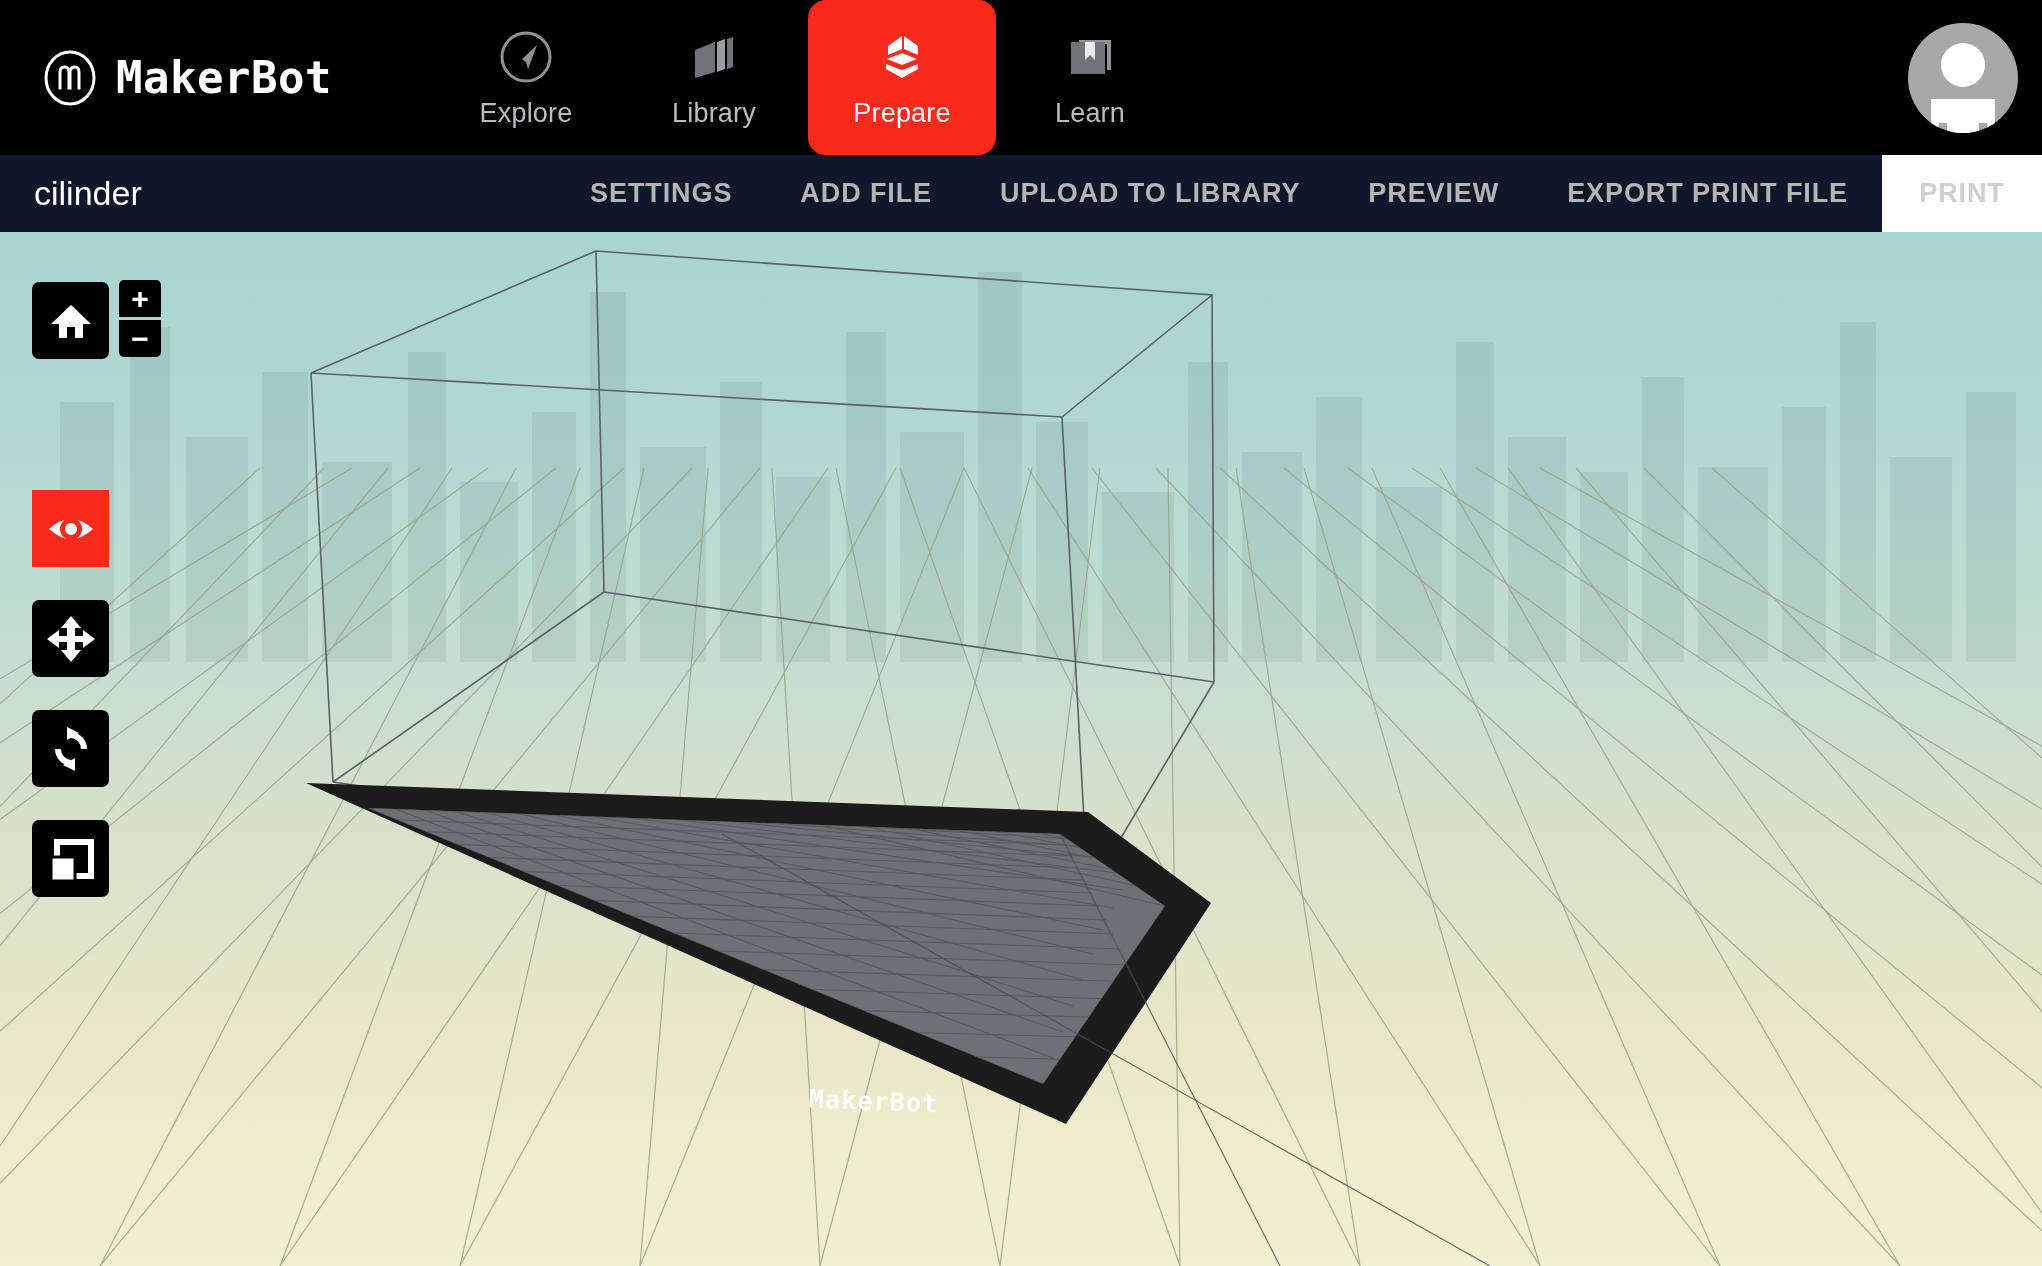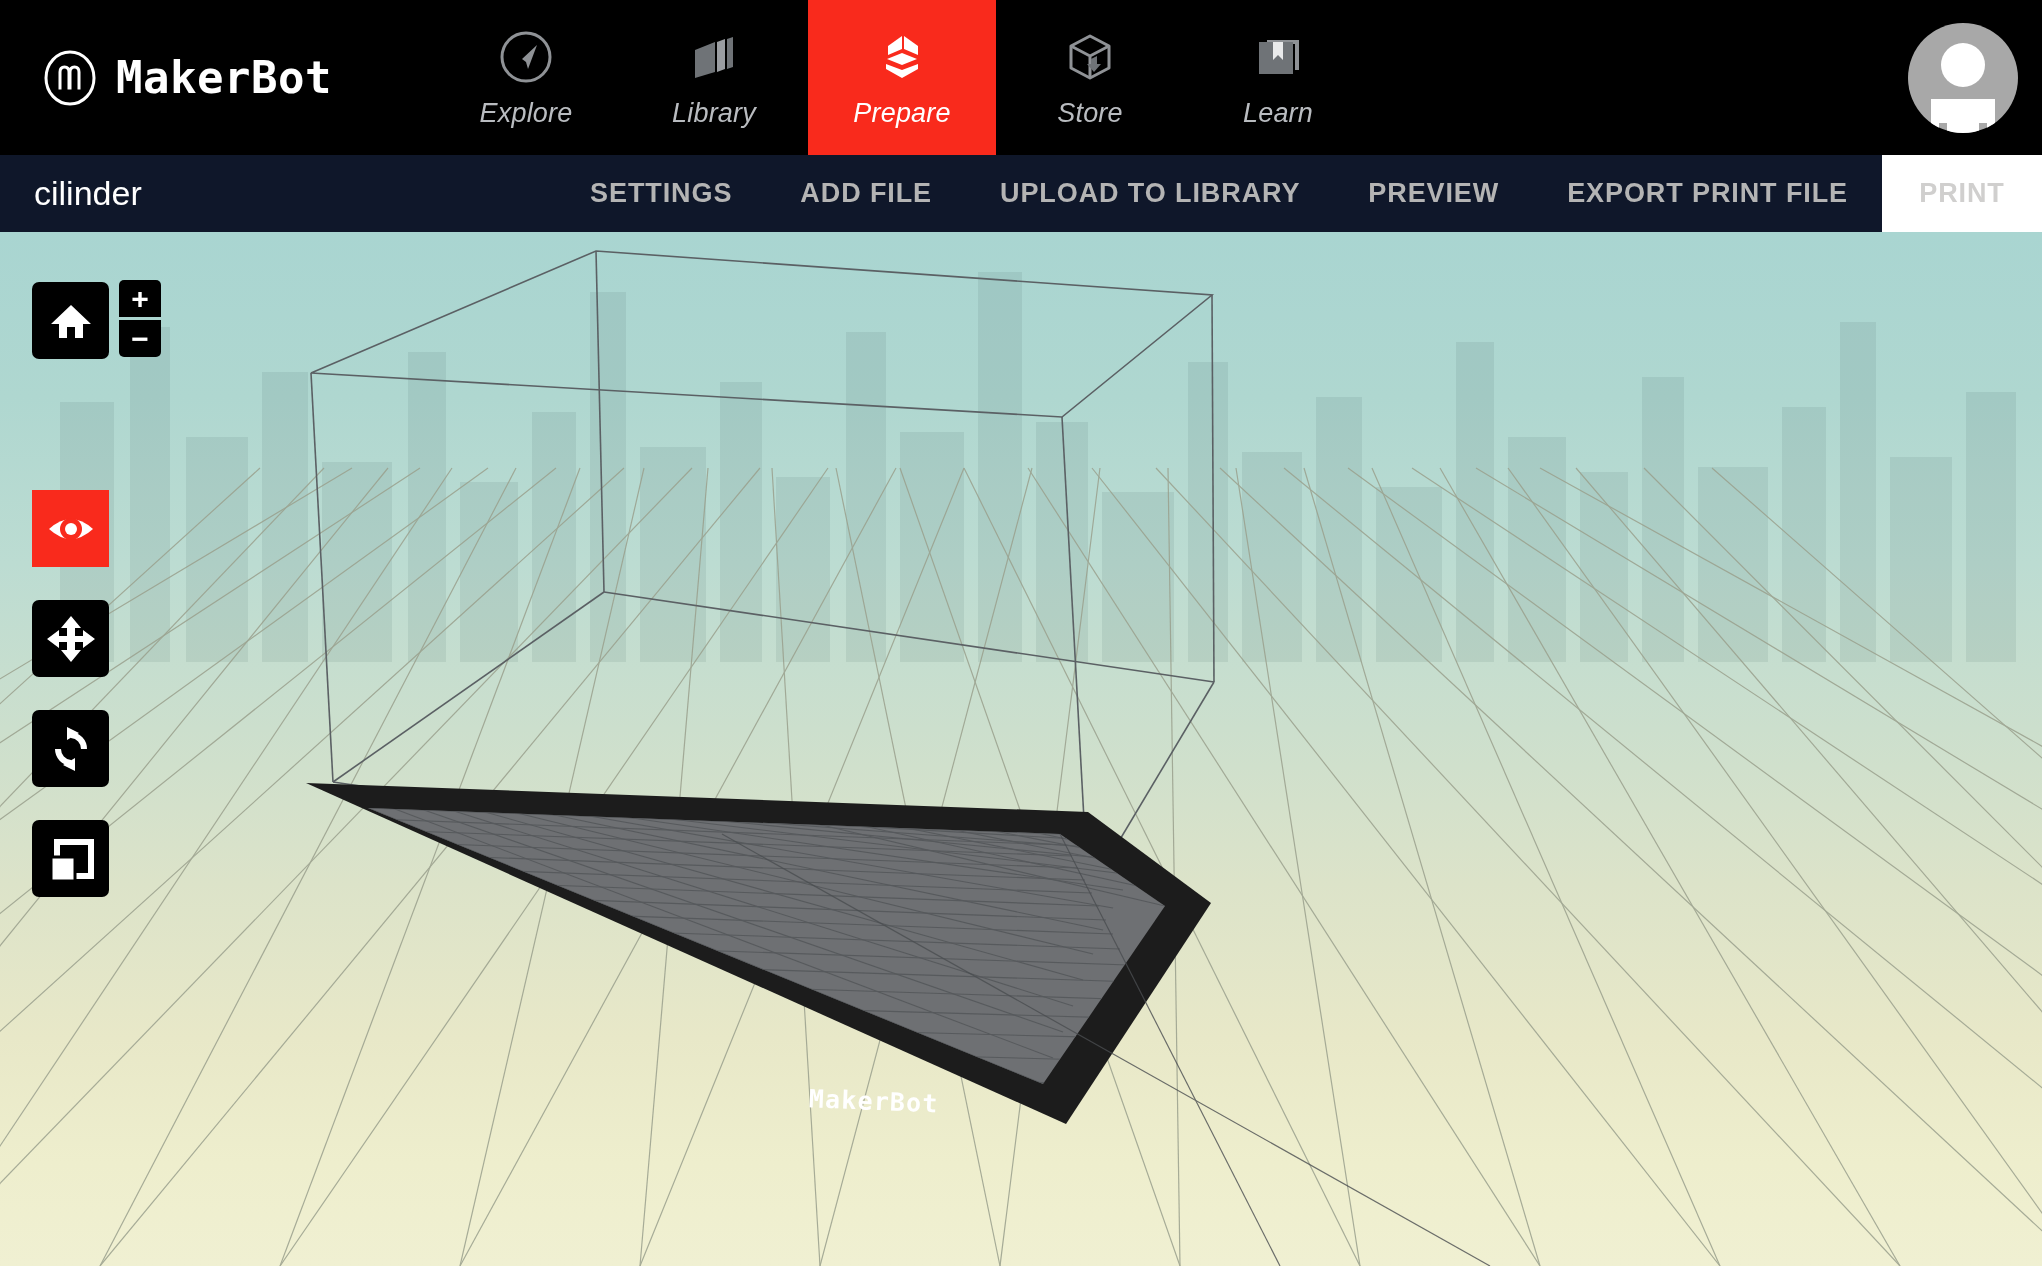--- a/index.html
+++ b/index.html
@@ -27,27 +27,27 @@
     color:#fff; font-size:44px; font-weight:700; letter-spacing:0.5px;
     font-family:"DejaVu Sans Mono", monospace;
     white-space:nowrap;
   }
   .nav {
     display:flex; align-items:stretch; height:155px; margin-left:10px;
   }
   .nav-item {
     width:188px; height:155px;
     display:flex; flex-direction:column; align-items:center; justify-content:center;
-    gap:10px; cursor:pointer; position:relative;font-style:italic;
+    gap:10px; cursor:pointer; position:relative;
   }
   .nav-item .nav-icon { height:62px; display:flex; align-items:center; justify-content:center; }
   .nav-item .nav-label {
     font-size:27px; color:#b9bcc0; letter-spacing:0.2px;
   }
-  .nav-item.active { background:#f92a1c; }
+  .nav-item.active { background:#f92a1c;border-radius:18px; }
   .nav-item.active .nav-label { color:#ffffff; }
 
   .avatar-wrap {
     position:absolute; right:20px; top:50%; transform:translateY(-50%);
     width:118px; height:118px; cursor:pointer;
   }
 
   
   .subbar {
     position:absolute; top:155px; left:0; width:2042px; height:77px;
@@ -157,30 +157,20 @@
           <svg width="58" height="58" viewBox="0 0 58 58">
             <path d="M29 8 L29 21 L15 27 L15 18 Z" fill="#fff"></path>
             <path d="M31 8 L45 18 L45 27 L31 21 Z" fill="#fff"></path>
             <path d="M14 31 L29 25 L44 31 L29 37 Z" fill="#fff"></path>
             <path d="M13 36 L29 42 L45 36 L45 41 L29 50 L13 41 Z" fill="#fff"></path>
           </svg>
         </span>
         <span class="nav-label">Prepare</span>
       </div>
 
-      <div class="nav-item">
-        <span class="nav-icon">
-          <svg width="58" height="58" viewBox="0 0 58 58">
-            <path d="M29 8 L48 18 L48 40 L29 50 L10 40 L10 18 Z" fill="none" stroke="#8f9296" stroke-width="3" stroke-linejoin="round"></path>
-            <path d="M10 18 L29 28 L48 18 M29 28 L29 50" fill="none" stroke="#8f9296" stroke-width="3" stroke-linejoin="round"></path>
-            <path d="M36 28 L36 36 L40 36 L33 44 L26 36 L30 36 L30 31 Z" fill="#6f7377"></path>
-          </svg>
-        </span>
-        <span class="nav-label">Store</span>
-      </div>
 
       <div class="nav-item">
         <span class="nav-icon">
           <svg width="58" height="58" viewBox="0 0 58 58">
             <path d="M18 12 L50 12 L50 42 L46 42 L46 16 L18 16 Z" fill="#8f9296"></path>
             <path d="M10 14 L44 14 L44 46 L10 46 Z" fill="#6f7377"></path>
             <path d="M24 14 L34 14 L34 32 L29 27 L24 32 Z" fill="#ffffff" opacity="0.85"></path>
           </svg>
         </span>
         <span class="nav-label">Learn</span>

